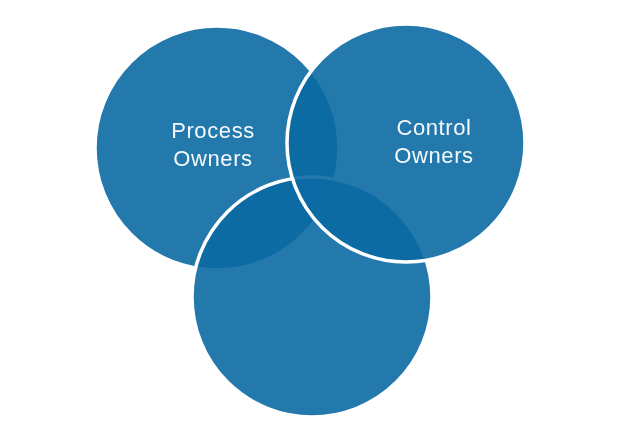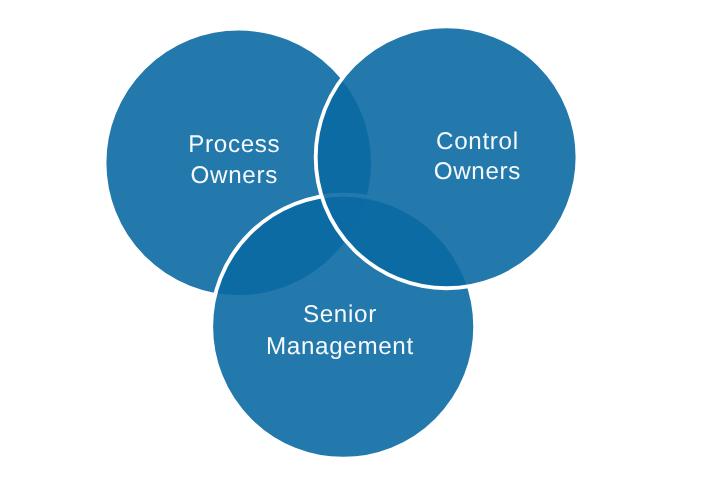--- a/index.html
+++ b/index.html
@@ -52,15 +52,13 @@
     <circle class="venn-circle" cx="312" cy="297" r="120" fill="#0b69a3"></circle>
     <circle class="venn-circle" cx="406" cy="143" r="119" fill="#0b69a3"></circle>
   </svg>
 
   <div class="venn-label label-process">Process
 Owners</div>
 
   <div class="venn-label label-control">Control
 Owners</div>
 
-  <div class="venn-label label-senior">Senior
-Management</div>
 </div>
 
 </body></html>

